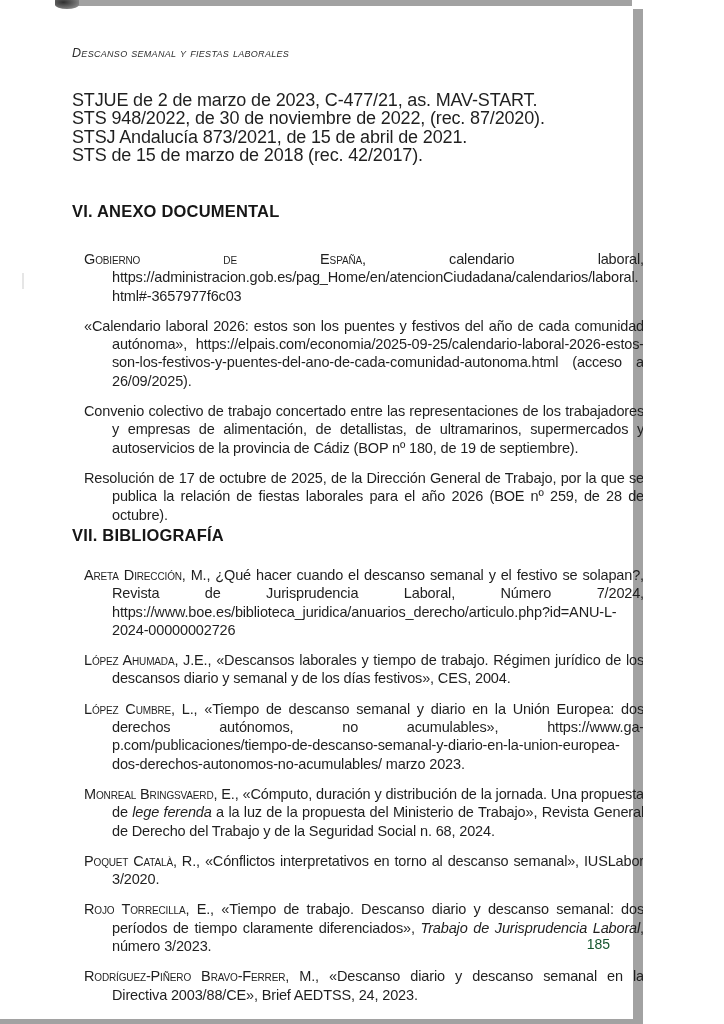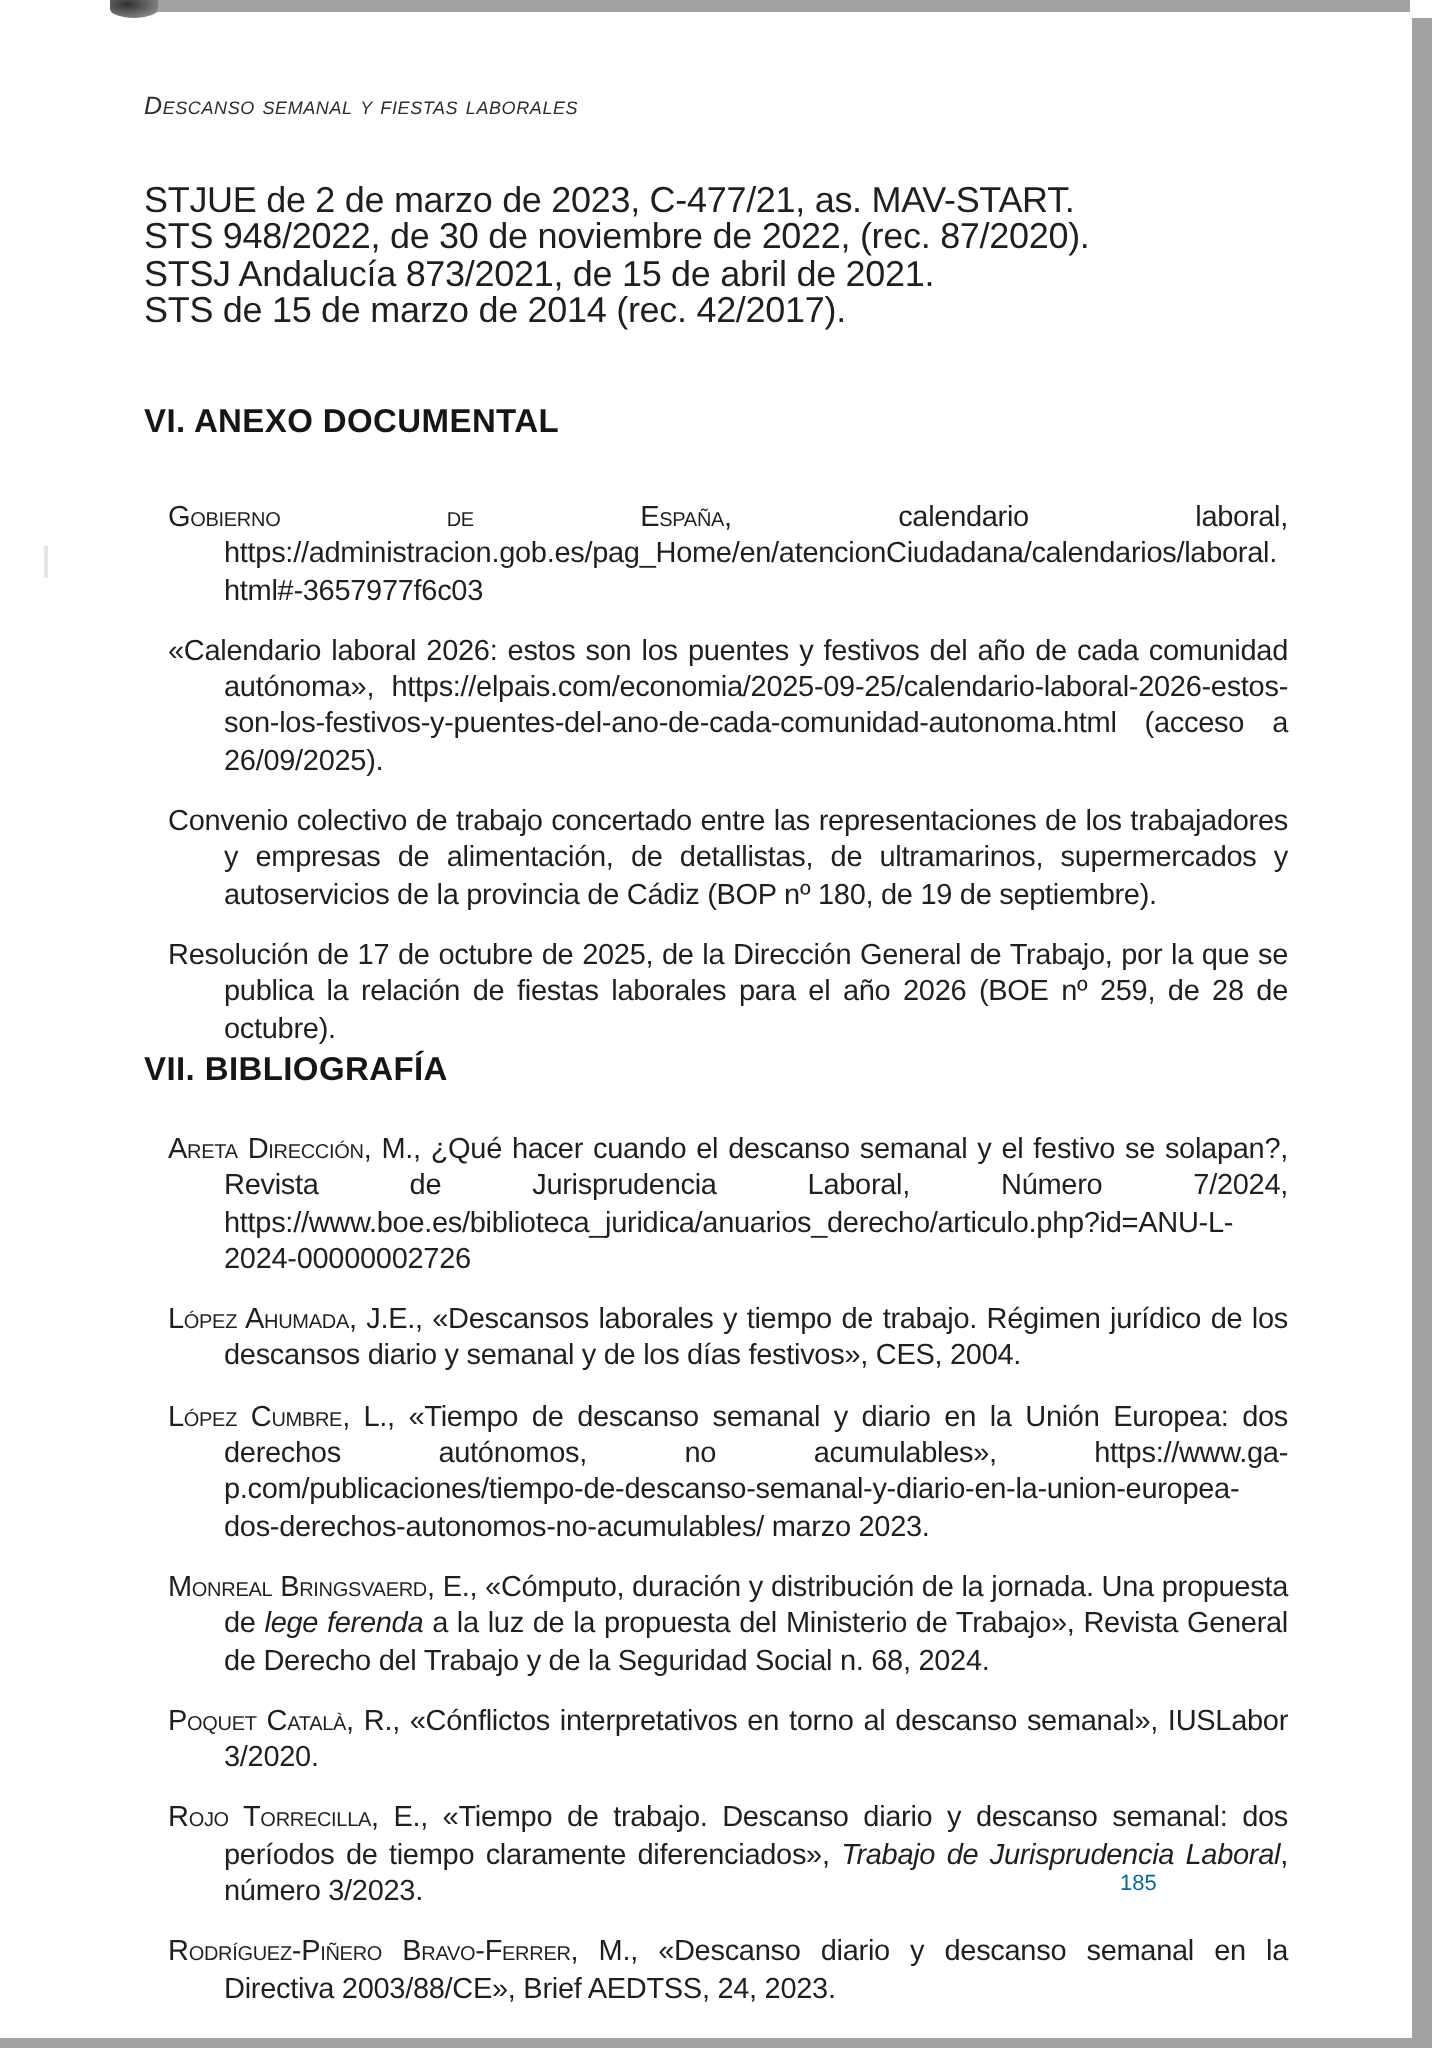--- a/index.html
+++ b/index.html
@@ -1,19 +1,19 @@
 <!DOCTYPE html>
 <html lang="es"><head>
 <meta charset="utf-8">
 <style>
   * { box-sizing: border-box; }
   html, body { margin: 0; padding: 0; background: #ffffff; }
   .screenshot {
     position: relative;
-    width: 716px;
+    width: 643px;
     height: 1024px;
     background: #ffffff;
     overflow: hidden;
     font-family: "Liberation Sans", sans-serif;
     color: #1f1f1f;
   }
   
   .frame-top    { position:absolute; left:57px; top:0; right:0; height:6px; background:#a2a2a2; }
   .frame-right  { position:absolute; right:0; top:4px; width:10px; bottom:4px; background:#a2a2a2; }
   .frame-bottom { position:absolute; left:0; right:0; bottom:0; height:5px; background:#a2a2a2; }
@@ -55,42 +55,42 @@
   .entry {
     margin: 12px;
     padding-left: 28px;
     text-indent: -28px;
     overflow-wrap: anywhere;
   }
   .entry .sc { font-variant: small-caps; }
   .entry .i  { font-style: italic; }
   .page-number {
     position:absolute; left:560px; top:936px; width:50px;
-    text-align:left; font-size:11px; color:#0369a1;
+    text-align:right; font-size:14px; color:#14532d;
   }
 </style>
 </head>
 <body>
 
 <div class="screenshot">
 
   <div class="frame-top"></div>
   <div class="frame-right"></div>
   <div class="frame-bottom"></div>
   <div class="frame-notch"></div>
   <div class="smudge"></div>
   <div class="left-tick"></div>
 
   <div class="running-header">Descanso semanal y fiestas laborales</div>
 
   <div class="jurisprudence">
     <div>STJUE de 2 de marzo de 2023, C-477/21, as. MAV-START.</div>
     <div>STS 948/2022, de 30 de noviembre de 2022, (rec. 87/2020).</div>
     <div>STSJ Andalucía 873/2021, de 15 de abril de 2021.</div>
-    <div>STS de 15 de marzo de 2014 (rec. 42/2017).</div>
+    <div>STS de 15 de marzo de 2018 (rec. 42/2017).</div>
   </div>
 
   <div class="section-heading" id="heading-anexo">VI. ANEXO DOCUMENTAL</div>
 
   <div class="entries" id="anexo-entries">
     <p class="entry"><span class="sc">Gobierno de España</span><span>, calendario laboral, https://administracion.gob.es/pag_Home/en/atencionCiudadana/calendarios/laboral.html#-3657977f6c03</span></p>
     <p class="entry"><span>«Calendario laboral 2026: estos son los puentes y festivos del año de cada comunidad autónoma», https://elpais.com/economia/2025-09-25/calendario-laboral-2026-estos-son-los-festivos-y-puentes-del-ano-de-cada-comunidad-autonoma.html (acceso a 26/09/2025).</span></p>
     <p class="entry"><span>Convenio colectivo de trabajo concertado entre las representaciones de los trabajadores y empresas de alimentación, de detallistas, de ultramarinos, supermercados y autoservicios de la provincia de Cádiz (BOP nº 180, de 19 de septiembre).</span></p>
     <p class="entry"><span>Resolución de 17 de octubre de 2025, de la Dirección General de Trabajo, por la que se publica la relación de fiestas laborales para el año 2026 (BOE nº 259, de 28 de octubre).</span></p>
   </div>

